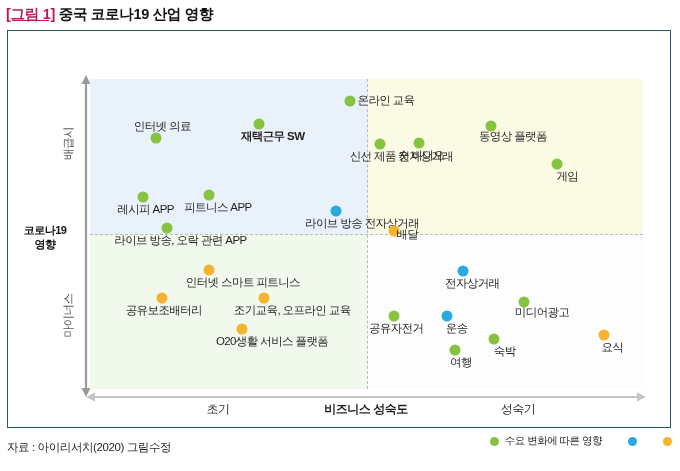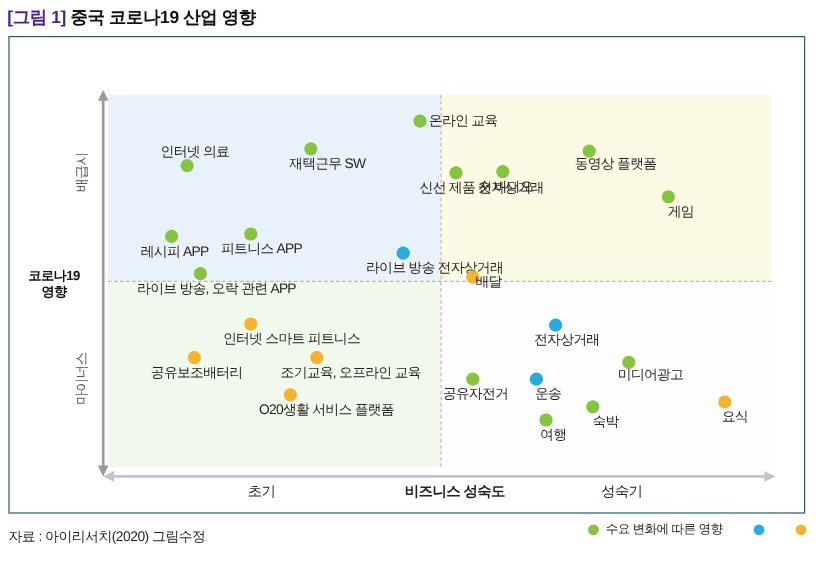--- a/index.html
+++ b/index.html
@@ -21,21 +21,21 @@
   .fig-title {
     position: absolute;
     left: 6px;
     top: 5px;
     font-size: 14.5px;
     font-weight: bold;
     letter-spacing: -0.3px;
     white-space: nowrap;
     color: #111111;
   }
-  .fig-title .tag { color: #4c1d95; }
+  .fig-title .tag { color: #be185d; text-decoration: underline; }
 
   
   .frame {
     position: absolute;
     left: 7px;
     top: 30px;
     width: 664px;
     height: 398px;
     border: 1.6px solid #1f5c6e;
     box-sizing: border-box;
@@ -124,21 +124,21 @@
   .x-tick {
     position: absolute;
     top: 370px;
     font-size: 12px;
     letter-spacing: -0.5px;
     color: #231f20;
     white-space: nowrap;
     text-align: center;
   }
   .x-tick.t0 { left: 150px; width: 120px; }
-  .x-tick.t1 { left: 311px; width: 120px; font-weight: bold; }
+  .x-tick.t1 { left: 298px; width: 120px; font-weight: bold; }
   .x-tick.t2 { left: 450px; width: 120px; }
 
   
   .pt {
     position: absolute;
     width: 11px;
     height: 11px;
     border-radius: 50%;
     transform: translate(-50%, -50%);
   }
@@ -226,23 +226,23 @@
     <div class="quad tl"></div>
     <div class="quad tr"></div>
     <div class="quad bl"></div>
     <div class="quad br"></div>
     <div class="divider-h"></div>
     <div class="divider-v"></div>
     <div id="points-layer">
         <div class="pt" title="인터넷 의료" style="left: 66.36px; top: 58.9px; background: rgb(134, 196, 64);"></div>
         <div class="lbl" style="left: 72.36px; top: 39.9px;">인터넷 의료</div>
         <div class="pt" title="재택근무 SW" style="left: 168.665px; top: 44.95px; background: rgb(134, 196, 64);"></div>
-        <div class="lbl" style="left: 182.665px; top: 49.95px;">재택근무 SW</div>
+        <div class="lbl" style="left: 182.665px; top: 49.95px; font-weight: bold;">재택근무 SW</div>
         <div class="pt" title="온라인 교육" style="left: 259.91px; top: 21.7px; background: rgb(134, 196, 64);"></div>
-        <div class="lbl" style="left: 295.91px; top: 13.7px;">온라인 교육</div>
+        <div class="lbl" style="left: 295.91px; top: 13.7px; font-family: Liberation Serif, serif;">온라인 교육</div>
         <div class="pt" title="신선 제품 전자상거래" style="left: 290.325px; top: 65.1px; background: rgb(134, 196, 64);"></div>
         <div class="lbl" style="left: 311.325px; top: 70.1px;">신선 제품 전자상거래</div>
         <div class="pt" title="레시피 APP" style="left: 52.535px; top: 117.8px; background: rgb(134, 196, 64);"></div>
         <div class="lbl" style="left: 55.535px; top: 122.8px;">레시피 APP</div>
         <div class="pt" title="피트니스 APP" style="left: 118.895px; top: 116.25px; background: rgb(134, 196, 64);"></div>
         <div class="lbl" style="left: 127.895px; top: 121.25px;">피트니스 APP</div>
         <div class="pt" title="라이브 방송, 오락 관련 APP" style="left: 77.42px; top: 148.8px; background: rgb(134, 196, 64);"></div>
         <div class="lbl" style="left: 90.42px; top: 153.8px;">라이브 방송, 오락 관련 APP</div>
         <div class="pt" title="숏 비디오" style="left: 329.035px; top: 63.55px; background: rgb(134, 196, 64);"></div>
         <div class="lbl" style="left: 331.035px; top: 68.55px; font-family: Liberation Serif, serif;">숏 비디오</div>

